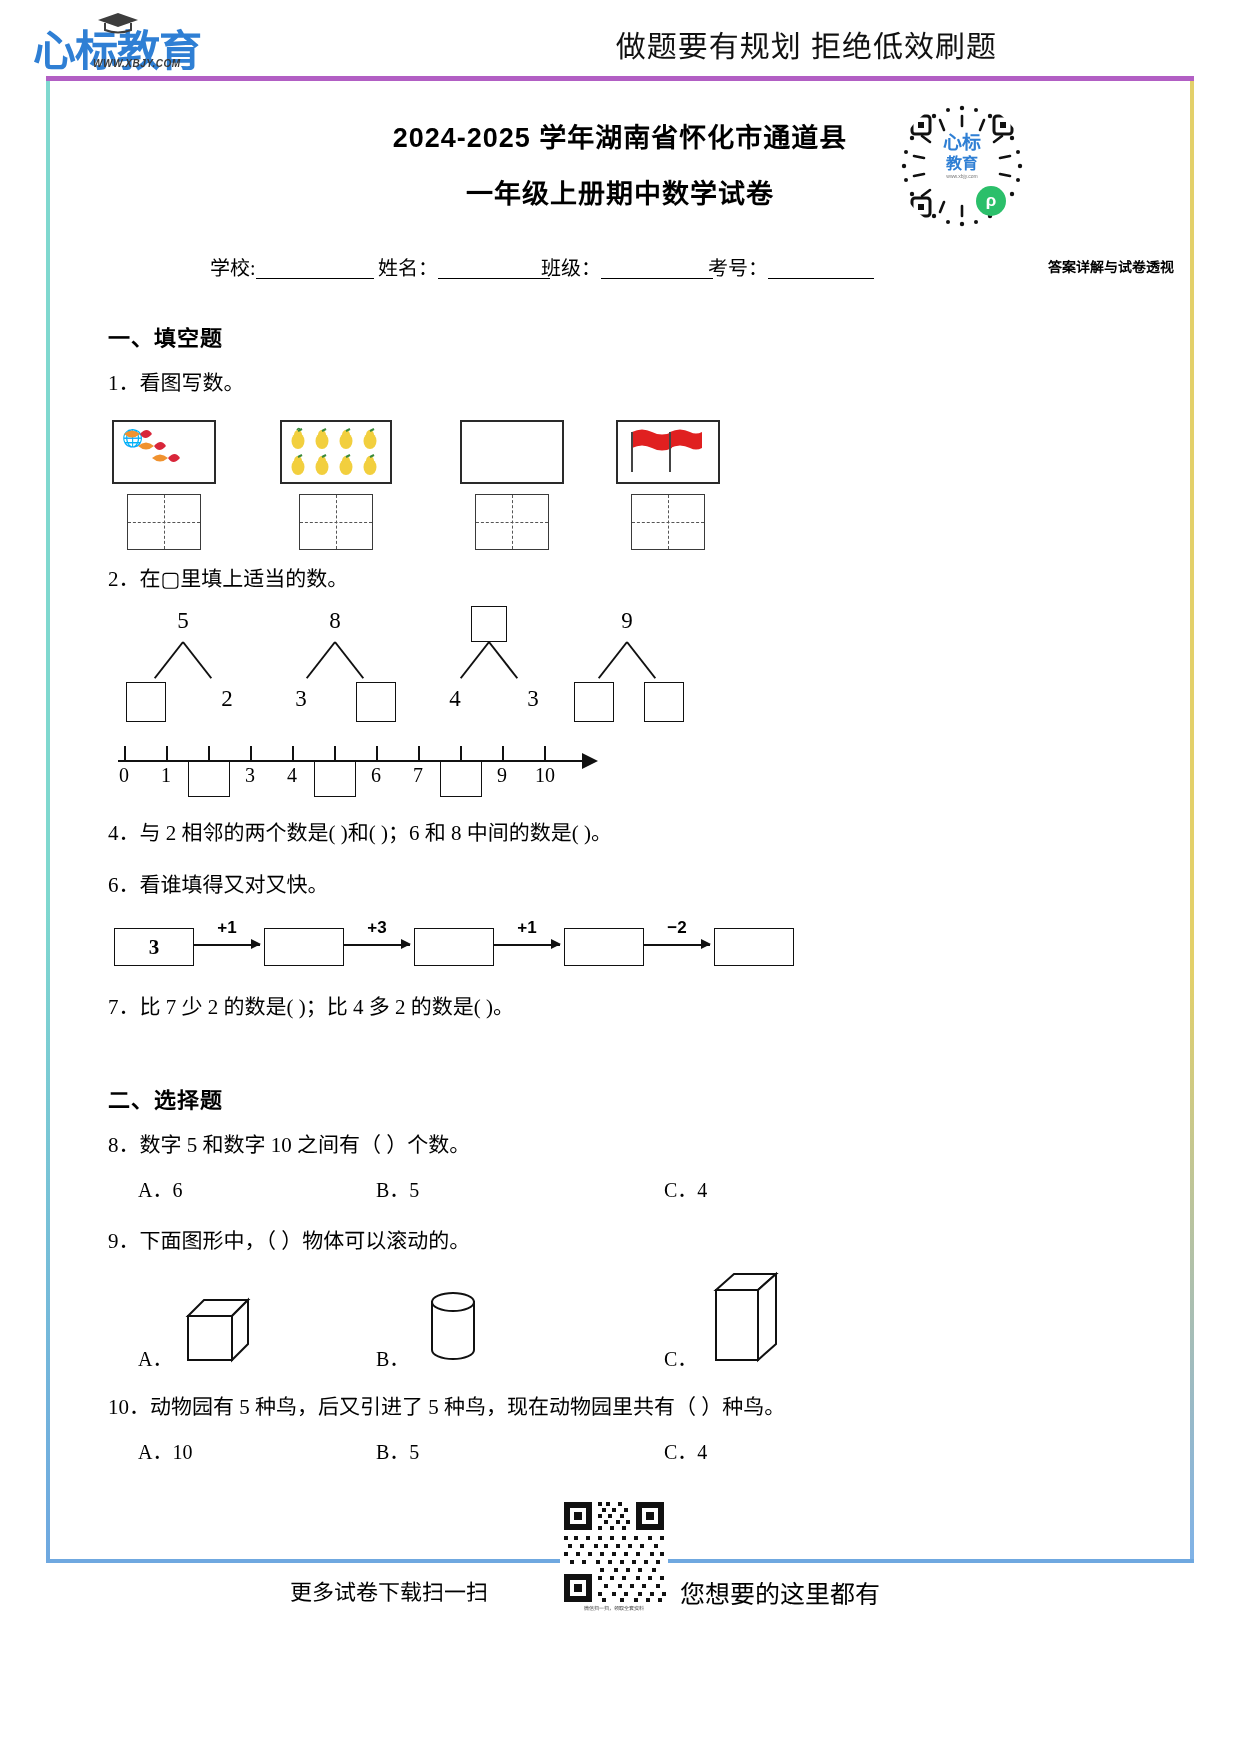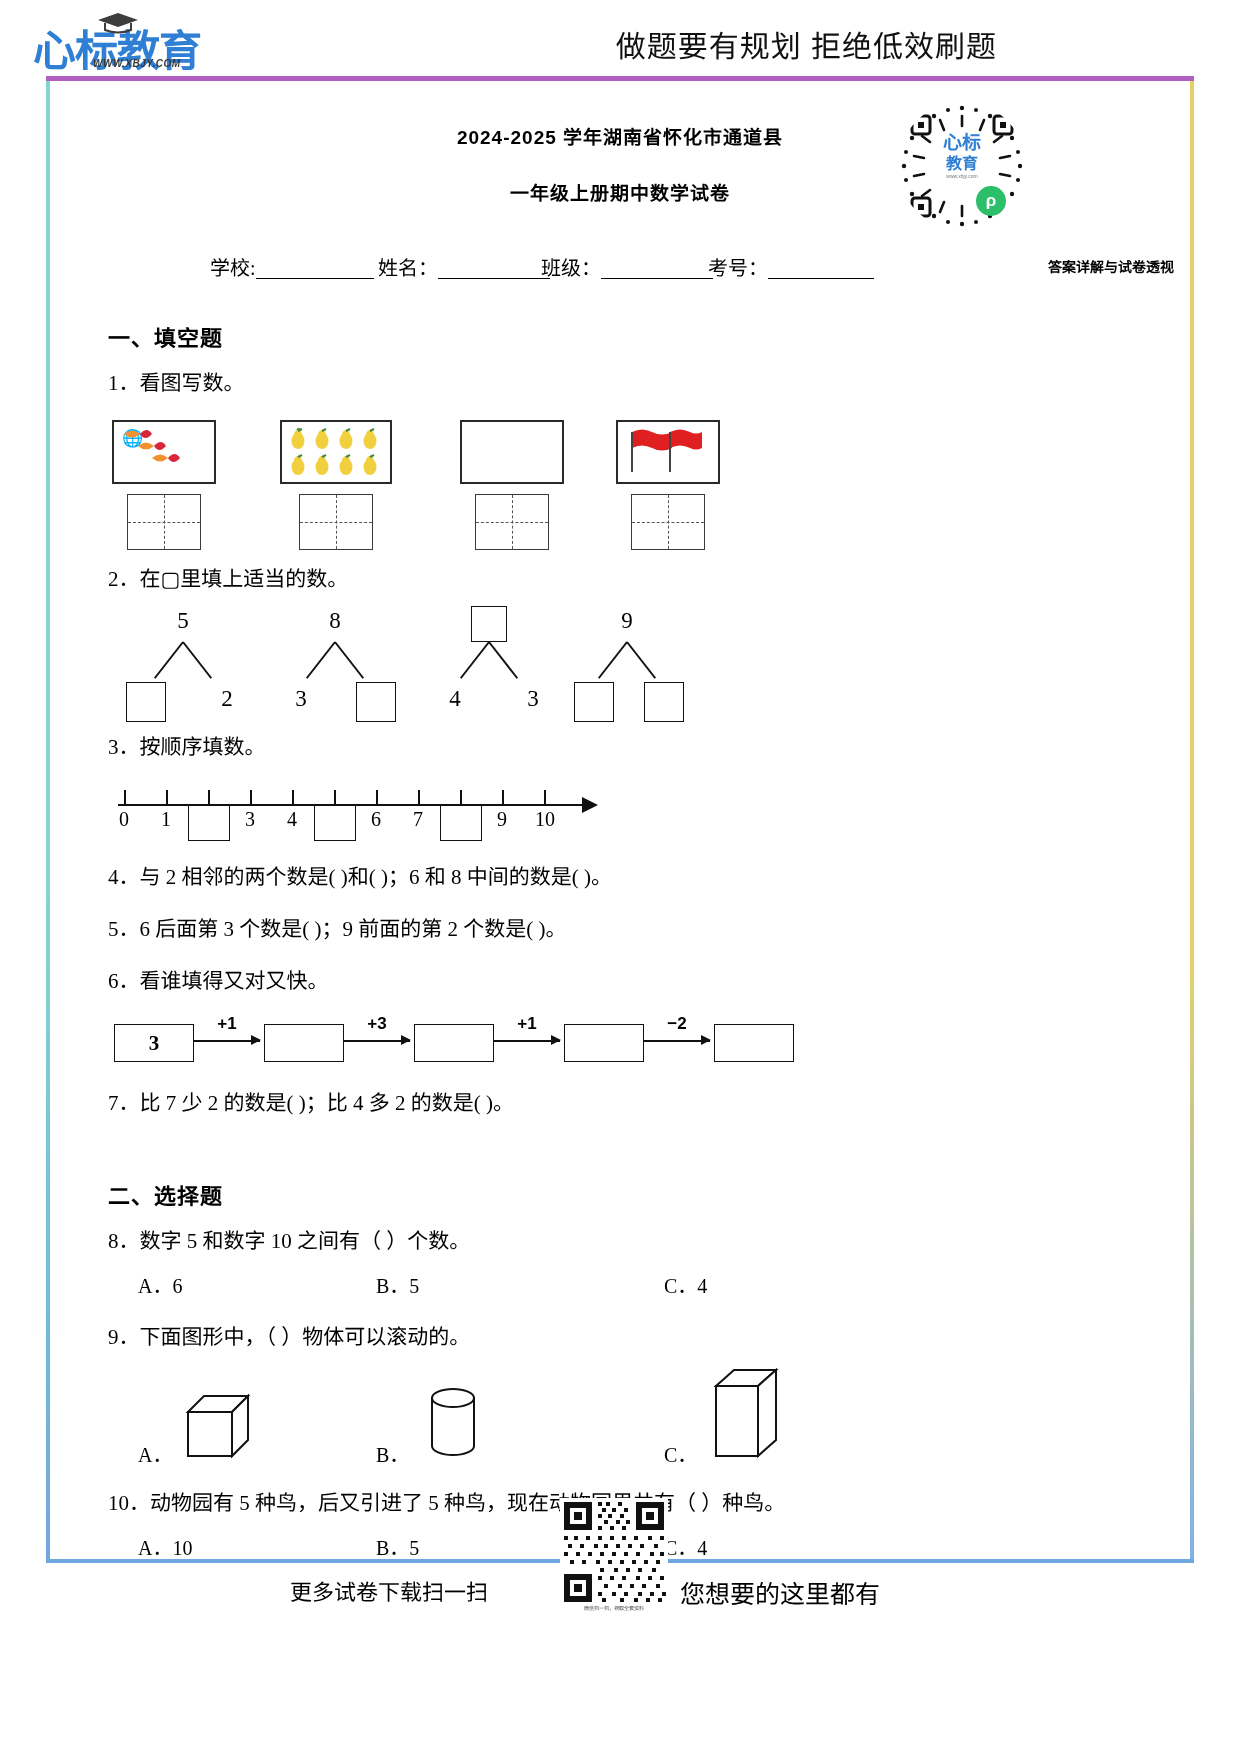--- a/index.html
+++ b/index.html
@@ -55,21 +55,21 @@
   .frame-bottom{
     position:absolute;left:46px;top:1559px;width:1148px;height:4px;
     background:#6fa8e0;
   }
   
   .title-block{
     position:absolute;left:46px;top:110px;width:1148px;text-align:center;
   }
   .title-line{
     font-family:"Liberation Sans","DejaVu Sans",sans-serif;
-    font-weight:bold;font-size:19px;letter-spacing:1px;line-height:56px;
+    font-weight:bold;font-size:27px;letter-spacing:1px;line-height:56px;
   }
   
   .qr-top{
     position:absolute;left:898px;top:102px;width:128px;height:128px;
   }
   .qr-burst{
     position:absolute;left:0;top:0;width:128px;height:128px;
     border-radius:50%;
   }
   .qr-inner{
@@ -446,21 +446,20 @@
 
     <div class="tree" style="left:444px;">
       <div class="top">9</div>
       <div class="leg l"></div>
       <div class="leg r"></div>
       <div class="leafbox" style="left:22px;"></div>
       <div class="leafbox" style="left:92px;"></div>
     </div>
   </div>
 
-  <p class="q" style="margin-top:14px;">3．按顺序填数。</p>
   <div class="numline">
     <div class="nl-axis"></div>
     <div class="nl-arrow"></div>
 
     <div class="nl-tick" style="left:16px;"></div>
     <div class="nl-lab" style="left:3px;">0</div>
 
     <div class="nl-tick" style="left:58px;"></div>
     <div class="nl-lab" style="left:45px;">1</div>
 
@@ -486,21 +485,20 @@
     <div class="nl-box" style="left:332px;"></div>
 
     <div class="nl-tick" style="left:394px;"></div>
     <div class="nl-lab" style="left:381px;">9</div>
 
     <div class="nl-tick" style="left:436px;"></div>
     <div class="nl-lab" style="left:420px;width:34px;">10</div>
   </div>
 
   <p class="q" style="margin-top:16px;">4．与 2 相邻的两个数是(          )和(          )；6 和 8 中间的数是(          )。</p>
-  <p class="q" style="margin-top:22px;">5．6 后面第 3 个数是(          )；9 前面的第 2 个数是(          )。</p>
 
   <p class="q" style="margin-top:22px;">6．看谁填得又对又快。</p>
   <div class="chain">
     <div class="ch-box" style="left:6px;">3</div>
     <div class="ch-arrow" style="left:86px;"></div>
     <div class="ch-op" style="left:86px;">+1</div>
     <div class="ch-box" style="left:156px;"></div>
     <div class="ch-arrow" style="left:236px;"></div>
     <div class="ch-op" style="left:236px;">+3</div>
     <div class="ch-box" style="left:306px;"></div>

